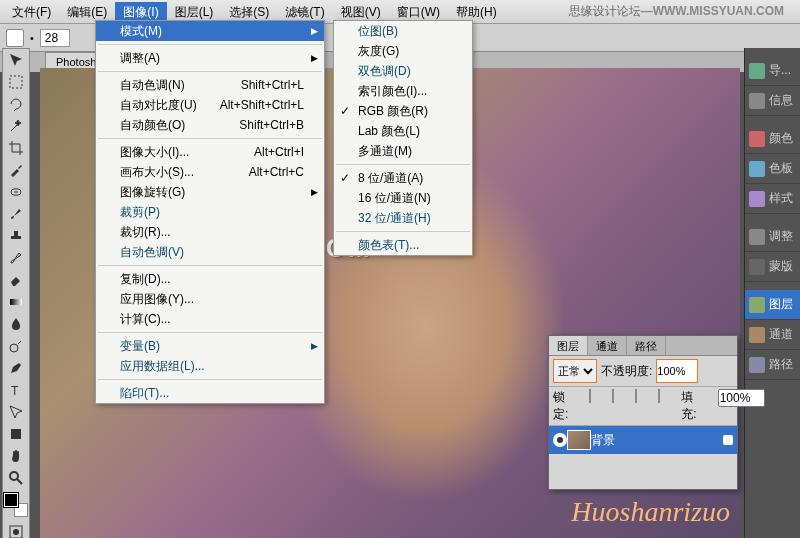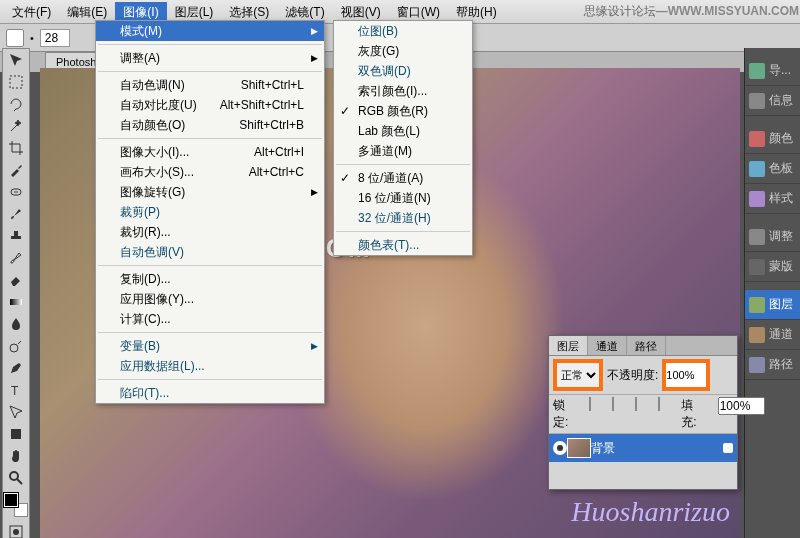--- a/index.html
+++ b/index.html
@@ -16,43 +16,43 @@
 .tool{width:26px;height:22px;display:flex;align-items:center;justify-content:center;border:1px solid transparent}
 .tool svg{width:16px;height:16px}
 .swatch{width:24px;height:24px;position:relative;margin:4px auto}
 .swatch .fg{position:absolute;width:14px;height:14px;background:#000;border:1px solid #fff;outline:1px solid #000;left:0;top:0}
 .swatch .bg{position:absolute;width:14px;height:14px;background:#fff;border:1px solid #888;right:0;bottom:0}
 .canvas{position:absolute;left:40px;top:68px;right:60px;bottom:0;background:linear-gradient(135deg,#8a7a5a 0%,#a89070 30%,#9b6f8a 50%,#7a5a7a 70%,#5a4a6a 100%);overflow:hidden}
 .canvas::before{content:"";position:absolute;inset:0;background:radial-gradient(ellipse 200px 250px at 55% 55%,#c9a585 0%,#b89070 40%,transparent 70%)}
 .watermark{position:absolute;color:rgba(255,255,255,0.85);font-size:22px;font-weight:bold;text-shadow:1px 1px 2px rgba(0,0,0,0.3)}
 .wm1{left:140px;top:135px}
 .wm2{left:115px;top:165px;font-size:26px;letter-spacing:2px}
-.topwm{position:absolute;right:1px;top:3px;font-size:11px;color:#666}
+.topwm{position:absolute;right:16px;top:3px;font-size:11px;color:#666}
 .topwm b{color:#888}
-.sig{position:absolute;right:70px;bottom:10px;font-family:cursive;font-size:28px;color:#c4b5fd;font-style:italic}
+.sig{position:absolute;right:70px;bottom:10px;font-family:cursive;font-size:28px;color:#fdba74;font-style:italic}
 .menu{position:absolute;background:#f5f5f2;border:1px solid #999;box-shadow:2px 2px 5px rgba(0,0,0,0.3);min-width:230px}
 .menu-row{display:flex;align-items:center;height:20px;padding:0 20px 0 24px;position:relative}
 .menu-row.hl{background:#3571c6;color:#fff}
 .menu-row.dis{color:#0c4a6e}
 .menu-row .sc{margin-left:auto;padding-left:20px}
 .menu-row .arr{position:absolute;right:6px}
 .menu-row .chk{position:absolute;left:6px}
 .menu-sep{height:1px;background:#ccc;margin:3px 2px}
 #menu1{left:95px;top:20px}
 #menu2{left:333px;top:20px;min-width:140px}
 .panels-right{position:absolute;right:0;top:48px;width:56px;bottom:0;background:#535353;border-left:1px solid #2a2a2a}
 .pr-item{display:flex;align-items:center;gap:4px;padding:6px 4px;color:#ccc;font-size:11px;border-bottom:1px solid #424242}
 .pr-item.active{background:#3571c6;color:#fff}
 .pr-icon{width:16px;height:16px;background:#888;border-radius:2px;flex-shrink:0}
 .layers{position:absolute;left:548px;top:335px;width:190px;height:155px;background:#d6d6d6;border:1px solid #666;box-shadow:2px 2px 6px rgba(0,0,0,0.4)}
 .layers-tabs{display:flex;height:20px;background:#b8b8b8;border-bottom:1px solid #888}
 .layers-tabs span{padding:3px 8px;font-size:11px;border-right:1px solid #999}
 .layers-tabs span.act{background:#d6d6d6}
 .layers-opts{display:flex;align-items:center;padding:3px 4px;gap:4px;font-size:11px;border-bottom:1px solid #aaa}
-.layers-opts select,.layers-opts input{font-size:11px;height:32px;border:4px solid #f97316}
+.layers-opts select,.layers-opts input{font-size:11px;height:24px;border:1px solid #f97316}
 .lock-row{display:flex;align-items:flex-start;padding:2px 4px;gap:21px;font-size:11px;border-bottom:1px solid #aaa}
 .lock-ic{width:14px;height:14px;background:#bbb;border:1px solid #888}
 .layer-row{display:flex;align-items:center;height:28px;background:#3571c6;color:#fff;padding:0 4px;}
 .eye{width:14px;height:14px;background:#fff;border-radius:50%;position:relative}
 .eye::after{content:"";position:absolute;width:6px;height:6px;background:#333;border-radius:50%;left:4px;top:4px}
 .thumb{width:24px;height:20px;background:linear-gradient(135deg,#a87,#765);border:1px solid #fff}
 .lockic{margin-left:auto;width:10px;height:10px;background:#fff;border-radius:2px}
 </style>
 </head>
 <body>

